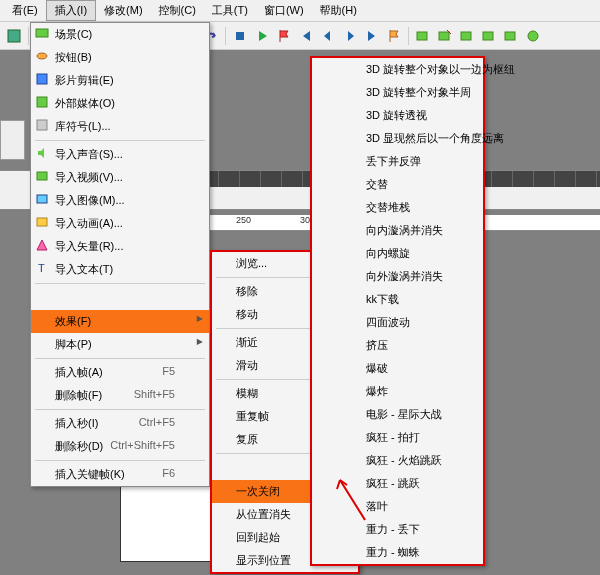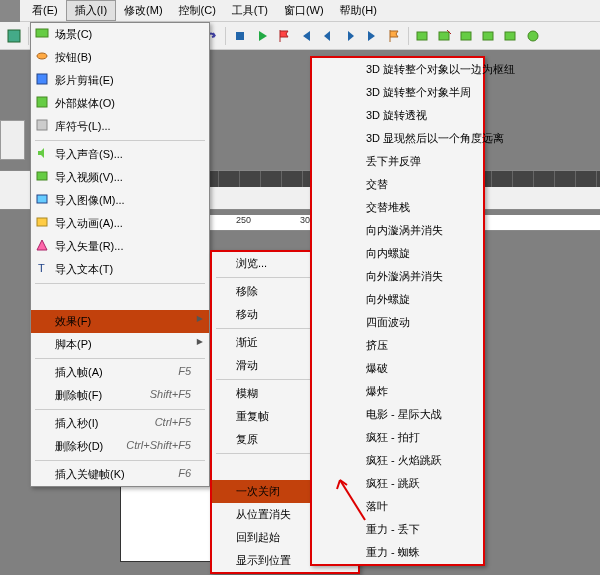--- a/index.html
+++ b/index.html
@@ -1,38 +1,38 @@
 <!DOCTYPE html>
 <html><head>
 <meta charset="utf-8">
 <style>
 * { margin: 0; padding: 0; box-sizing: border-box; font-family: "Microsoft YaHei", SimSun, sans-serif; font-size: 11px; }
 body { background: #888; width: 600px; height: 575px; overflow: hidden; position: relative; }
-.menubar { background: #f0f0f0; height: 22px; display: flex; align-items: center; padding: 0 4px; border-bottom: 1px solid #ccc; margin-left: 20px; }
+.menubar { background: #f0f0f0; height: 22px; display: flex; align-items: center; padding: 0 4px; border-bottom: 1px solid #ccc; }
 .menubar > div { padding: 2px 8px; cursor: pointer; }
 .menubar > div.active { background: #e0e0e0; border: 1px solid #999; text-align: right; }
 .toolbar { background: #f0f0f0; height: 28px; display: flex; align-items: center; padding: 0 4px; gap: 2px; border-bottom: 1px solid #ccc; }
 .tool-icon { width: 20px; height: 20px; display: flex; align-items: center; justify-content: center; cursor: pointer; }
 .tool-sep { width: 1px; height: 18px; background: #ccc; margin: 0 2px; }
 .workspace { position: relative; height: calc(100% - 50px); background: #808080; }
 .timeline { position: absolute; top: 120px; left: 0; right: 0; height: 40px; background: #f0f0f0; border-top: 1px solid #888; border-bottom: 1px solid #888; }
 .timeline-strip { height: 16px; background: repeating-linear-gradient(90deg, #444 0, #444 20px, #666 20px, #666 21px); position: absolute; top: 0; left: 30px; right: 0; }
 .ruler { position: absolute; top: 165px; left: 30px; right: 0; height: 16px; background: #fff; border-bottom: 1px solid #888; display: flex; }
 .ruler span { position: absolute; font-size: 9px; color: #333; }
 .canvas-area { position: absolute; top: 182px; left: 0; right: 0; bottom: 0; background: #808080; }
 .canvas { position: absolute; top: 30px; left: 120px; width: 350px; height: 300px; background: #fff; border: 1px solid #333; }
 .inner-rect { position: absolute; top: 50px; left: 50px; width: 100px; height: 60px; border: 1px dashed #999; }
 .menu { position: absolute; background: #f4f4f4; border: 1px solid #888; box-shadow: 2px 2px 4px rgba(0,0,0,0.3); min-width: 150px; }
 .menu.red-border { border: 2px solid #d00; }
 .menu-item { padding: 4px 18px 4px 24px; cursor: pointer; position: relative; white-space: nowrap; }
-.menu-item.highlighted { background: #c2410c; margin-top: 26px; }
+.menu-item.highlighted { background: #f97316; margin-top: 26px; }
 .menu-item.has-sub::after { content: "▶"; position: absolute; right: 6px; font-size: 8px; color: #555; }
 .menu-sep { height: 1px; background: #ccc; margin: 2px 4px; }
 .menu-icon { position: absolute; left: 4px; width: 14px; height: 14px; top: 3px; }
-.shortcut { position: absolute; right: 18px; color: #666; font-style: italic; }
+.shortcut { position: absolute; right: 34px; color: #666; }
 .arrow-annotation { position: absolute; width: 50px; height: 50px; pointer-events: none; }
 .watermark { position: absolute; top: 280px; left: 340px; color: rgba(180,180,180,0.5); font-size: 14px; pointer-events: none; }
 .layers-panel { position: absolute; left: 0; top: 70px; width: 25px; height: 40px; background: #eee; border: 1px solid #999; }
 </style>
 </head>
 <body>
 
 <div class="menubar">
   <div>看(E)</div>
   <div class="active">插入(I)</div>
@@ -262,21 +262,21 @@
 <div class="menu-item">3D 旋转整个对象以一边为枢纽</div>
     <div class="menu-item">3D 旋转整个对象半周</div>
     <div class="menu-item">3D 旋转透视</div>
     <div class="menu-item">3D 显现然后以一个角度远离</div>
     <div class="menu-item">丢下并反弹</div>
     <div class="menu-item">交替</div>
     <div class="menu-item">交替堆栈</div>
     <div class="menu-item">向内漩涡并消失</div>
     <div class="menu-item">向内螺旋</div>
     <div class="menu-item">向外漩涡并消失</div>
-    <div class="menu-item">向外螺旋</div>
+    <div class="menu-item">kk下载</div>
     <div class="menu-item">四面波动</div>
     <div class="menu-item">挤压</div>
     <div class="menu-item">爆破</div>
     <div class="menu-item">爆炸</div>
     <div class="menu-item">电影 - 星际大战</div>
     <div class="menu-item">疯狂 - 拍打</div>
     <div class="menu-item">疯狂 - 火焰跳跃</div>
     <div class="menu-item">疯狂 - 跳跃</div>
     <div class="menu-item">落叶</div>
     <div class="menu-item">重力 - 丢下</div>

